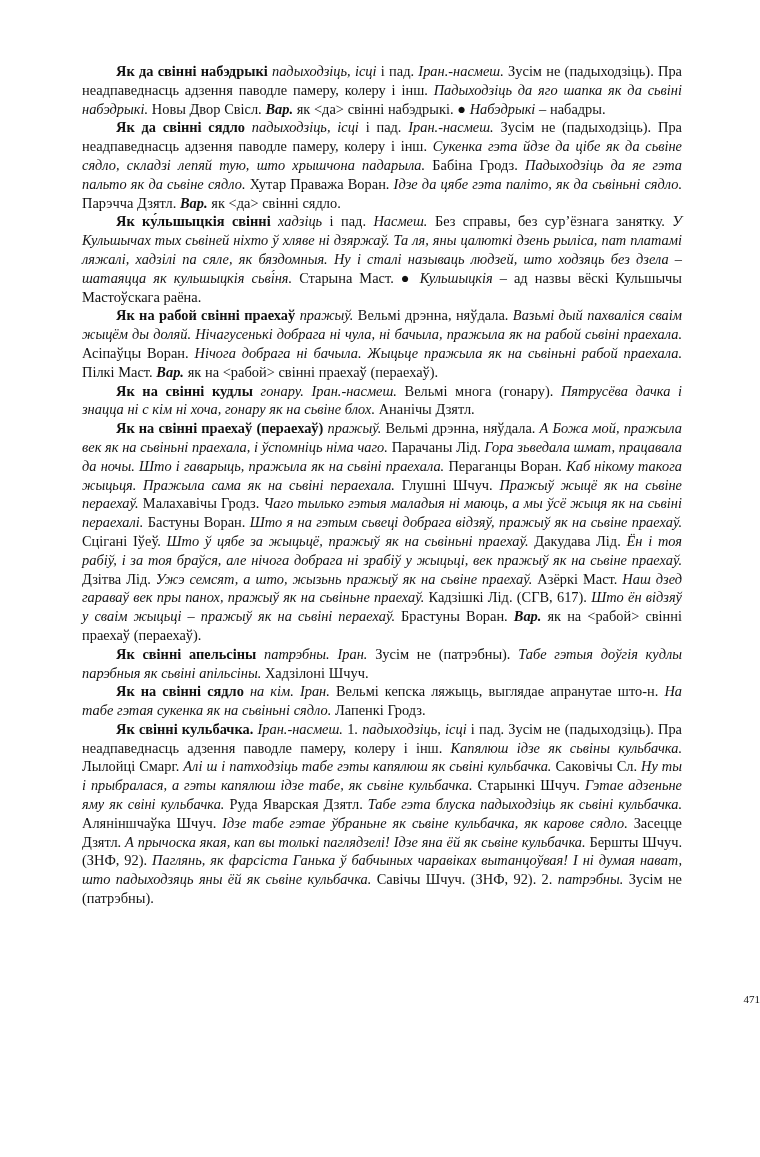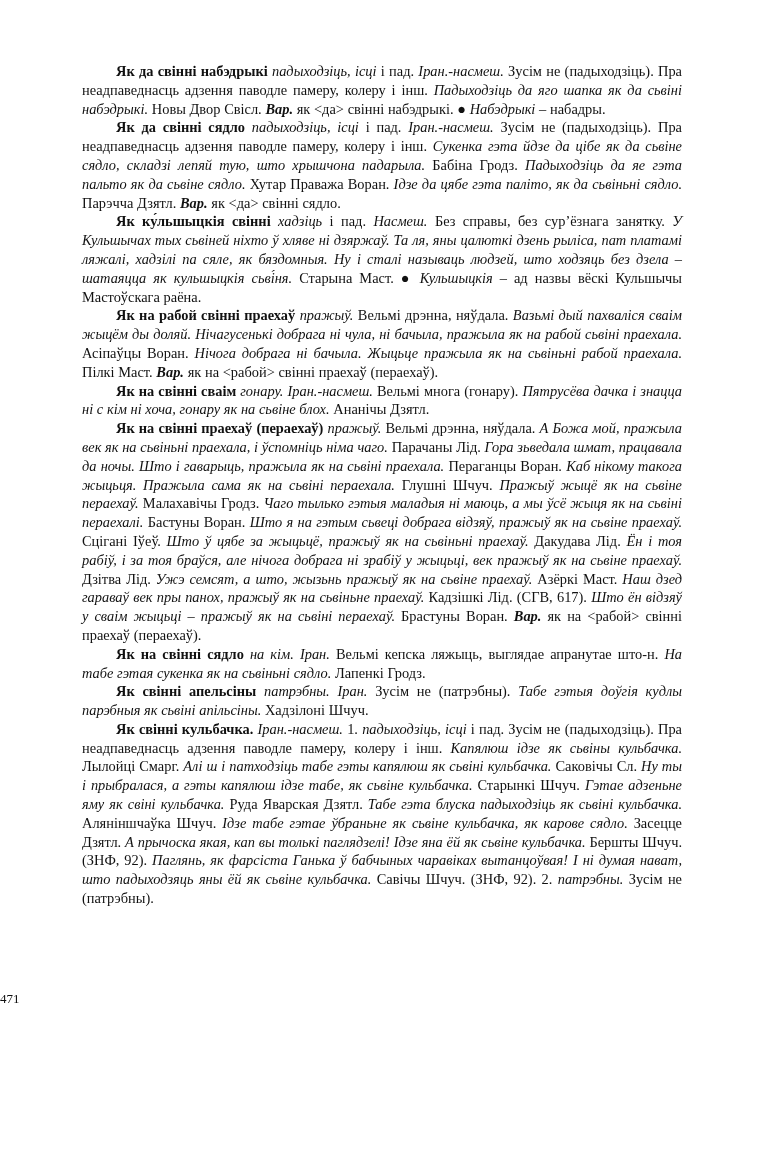--- a/index.html
+++ b/index.html
@@ -44,37 +44,37 @@
   }
   i {
     font-style: italic;
     margin-top: 25px;
   }
   .pageno {
     position: absolute;
     left: 0;
     right: 0;
     top: 990px;
-    text-align: left;
-    font-size: 13px;
+    text-align: right;
+    font-size: 11px;
     line-height: 18px;
   }
 </style>
 </head>
 <body>
 
 <div id="page">
 
   <div class="col" id="column">
       <p class="entry"><b class="head">Як да свінні набэдрыкі</b> <i>падыходзіць, ісці</i> і пад. <i>Іран.-насмеш.</i>  Зусім не (падыходзіць). Пра неадпаведнасць адзення паводле памеру, колеру і інш. <i>Падыходзіць да яго шапка як да сьвіні набэдрыкі.</i> Новы Двор Свісл. <b><i>Вар.</i></b> як &lt;да&gt; свінні набэдрыкі. ● <i>Набэдрыкі</i> – набадры.</p>
       <p class="entry"><b class="head">Як да свінні сядло</b> <i>падыходзіць, ісці</i> і пад. <i>Іран.-насмеш.</i>  Зусім не (падыходзіць). Пра неадпаведнасць адзення паводле памеру, колеру і інш. <i>Сукенка гэта йдзе да цібе як да сьвіне сядло, складзі лепяй тую, што хрышчона падарыла.</i> Бабіна Гродз. <i>Падыходзіць да яе гэта пальто як да сьвіне сядло.</i> Хутар Праважа Воран. <i>Ідзе да цябе гэта паліто, як да сьвіньні сядло.</i> Парэчча Дзятл. <b><i>Вар.</i></b> як &lt;да&gt; свінні сядло.</p>
       <p class="entry"><b class="head">Як ку́льшыцкія свінні</b> <i>хадзіць</i> і пад. <i>Насмеш.</i> Без справы, без сур’ёзнага занятку. <i>У Кульшычах тых сьвіней ніхто ў хляве ні дзяржаў. Та ля, яны цалюткі дзень рыліса, пат платамі ляжалі, хадзілі па сяле, як бяздомныя. Ну і сталі называць людзей, што ходзяць без дзела – шатаяцца як кульшыцкія сьві́ня.</i> Старына Маст. ● <i>Кульшыцкія</i> – ад назвы вёскі Кульшычы Мастоўскага раёна.</p>
       <p class="entry"><b class="head">Як на рабой свінні праехаў</b> <i>пражыў.</i> Вельмі дрэнна, няўдала. <i>Вазьмі дый пахваліся сваім жыцём ды доляй. Нічагусенькі добрага ні чула, ні бачыла, пражыла як на рабой сьвіні праехала.</i> Асіпаўцы Воран. <i>Нічога добрага ні бачыла. Жыцьце пражыла як на сьвіньні рабой праехала.</i> Пілкі Маст. <b><i>Вар.</i></b> як на &lt;рабой&gt; свінні праехаў (пераехаў).</p>
-      <p class="entry"><b class="head">Як на свінні сваім</b> <i>гонару. Іран.-насмеш.</i> Вельмі многа (гонару). <i>Пятрусёва дачка і знацца ні с кім ні хоча, гонару як на сьвіне блох.</i> Ананічы Дзятл.</p>
+      <p class="entry"><b class="head">Як на свінні кудлы</b> <i>гонару. Іран.-насмеш.</i> Вельмі многа (гонару). <i>Пятрусёва дачка і знацца ні с кім ні хоча, гонару як на сьвіне блох.</i> Ананічы Дзятл.</p>
       <p class="entry"><b class="head">Як на свінні праехаў (пераехаў)</b> <i>пражыў.</i> Вельмі дрэнна, няўдала. <i>А Божа мой, пражыла век як на сьвіньні праехала, і ўспомніць німа чаго.</i> Парачаны Лід. <i>Гора зьведала шмат, працавала да ночы. Што і гаварыць, пражыла як на сьвіні праехала.</i> Пераганцы Воран. <i>Каб нікому такога жыцьця. Пражыла сама як на сьвіні пераехала.</i> Глушні Шчуч. <i>Пражыў жыцё як на сьвіне пераехаў.</i> Малахавічы Гродз. <i>Чаго тылько гэтыя маладыя ні маюць, а мы ўсё жыця як на сьвіні пераехалі.</i> Бастуны Воран. <i>Што я на гэтым сьвеці добрага відзяў, пражыў як на сьвіне праехаў.</i> Сцігані Іўеў. <i>Што ў цябе за жыцьцё, пражыў як на сьвіньні праехаў.</i> Дакудава Лід. <i>Ён і тоя рабіў, і за тоя браўся, але нічога добрага ні зрабіў у жыцьці, век пражыў як на сьвіне праехаў.</i> Дзітва Лід. <i>Ужэ семсят, а што, жызьнь пражыў як на сьвіне праехаў.</i> Азёркі Маст. <i>Наш дзед гараваў век  пры панох, пражыў як на сьвіньне праехаў.</i> Кадзішкі Лід. (СГВ, 617). <i>Што ён відзяў у сваім жыцьці – пражыў як на сьвіні пераехаў.</i> Брастуны Воран. <b><i>Вар.</i></b> як на &lt;рабой&gt; свінні праехаў (пераехаў).</p>
+      <p class="entry"><b class="head">Як свінні апельсіны</b> <i>патрэбны. Іран.</i> Зусім не (патрэбны). <i>Табе гэтыя доўгія кудлы парэбныя як сьвіні апільсіны.</i> Хадзілоні Шчуч.</p>
       <p class="entry"><b class="head">Як на свінні сядло</b> <i>на кім. Іран.</i> Вельмі кепска ляжыць, выглядае апранутае што-н. <i>На  табе гэтая сукенка як на сьвіньні сядло.</i> Лапенкі Гродз.</p>
-      <p class="entry"><b class="head">Як свінні апельсіны</b> <i>патрэбны. Іран.</i> Зусім не (патрэбны). <i>Табе гэтыя доўгія кудлы парэбныя як сьвіні апільсіны.</i> Хадзілоні Шчуч.</p>
       <p class="entry"><b class="head">Як свінні кульбачка.</b> <i>Іран.-насмеш.</i> 1. <i>падыходзіць, ісці</i> і пад. Зусім не (падыходзіць). Пра неадпаведнасць адзення паводле памеру, колеру і інш. <i>Капялюш ідзе як сьвіны кульбачка.</i> Лылойці Смарг. <i>Алі ш і патходзіць табе гэты капялюш як сьвіні кульбачка.</i> Саковічы Сл. <i>Ну ты і прыбралася, а гэты капялюш ідзе табе, як сьвіне кульбачка.</i> Старынкі Шчуч. <i>Гэтае адзеньне яму як свіні кульбачка.</i> Руда Яварская  Дзятл. <i>Табе гэта блуска падыходзіць як сьвіні кульбачка.</i> Аляніншчаўка Шчуч. <i>Ідзе табе гэтае ўбраньне як сьвіне кульбачка, як карове сядло.</i> Засецце Дзятл. <i>А прычоска якая, кап вы толькі паглядзелі! Ідзе яна ёй як сьвіне кульбачка.</i> Бершты Шчуч. (ЗНФ, 92). <i>Паглянь, як фарсіста Ганька ў бабчыных чаравіках вытанцоўвая! І ні думая нават, што падыходзяць яны ёй як сьвіне кульбачка.</i> Савічы Шчуч. (ЗНФ, 92). 2. <i>патрэбны.</i> Зусім не (патрэбны).</p>
     </div>
 
   <div class="pageno">471</div>
 
 </div>
 
 </body></html>

